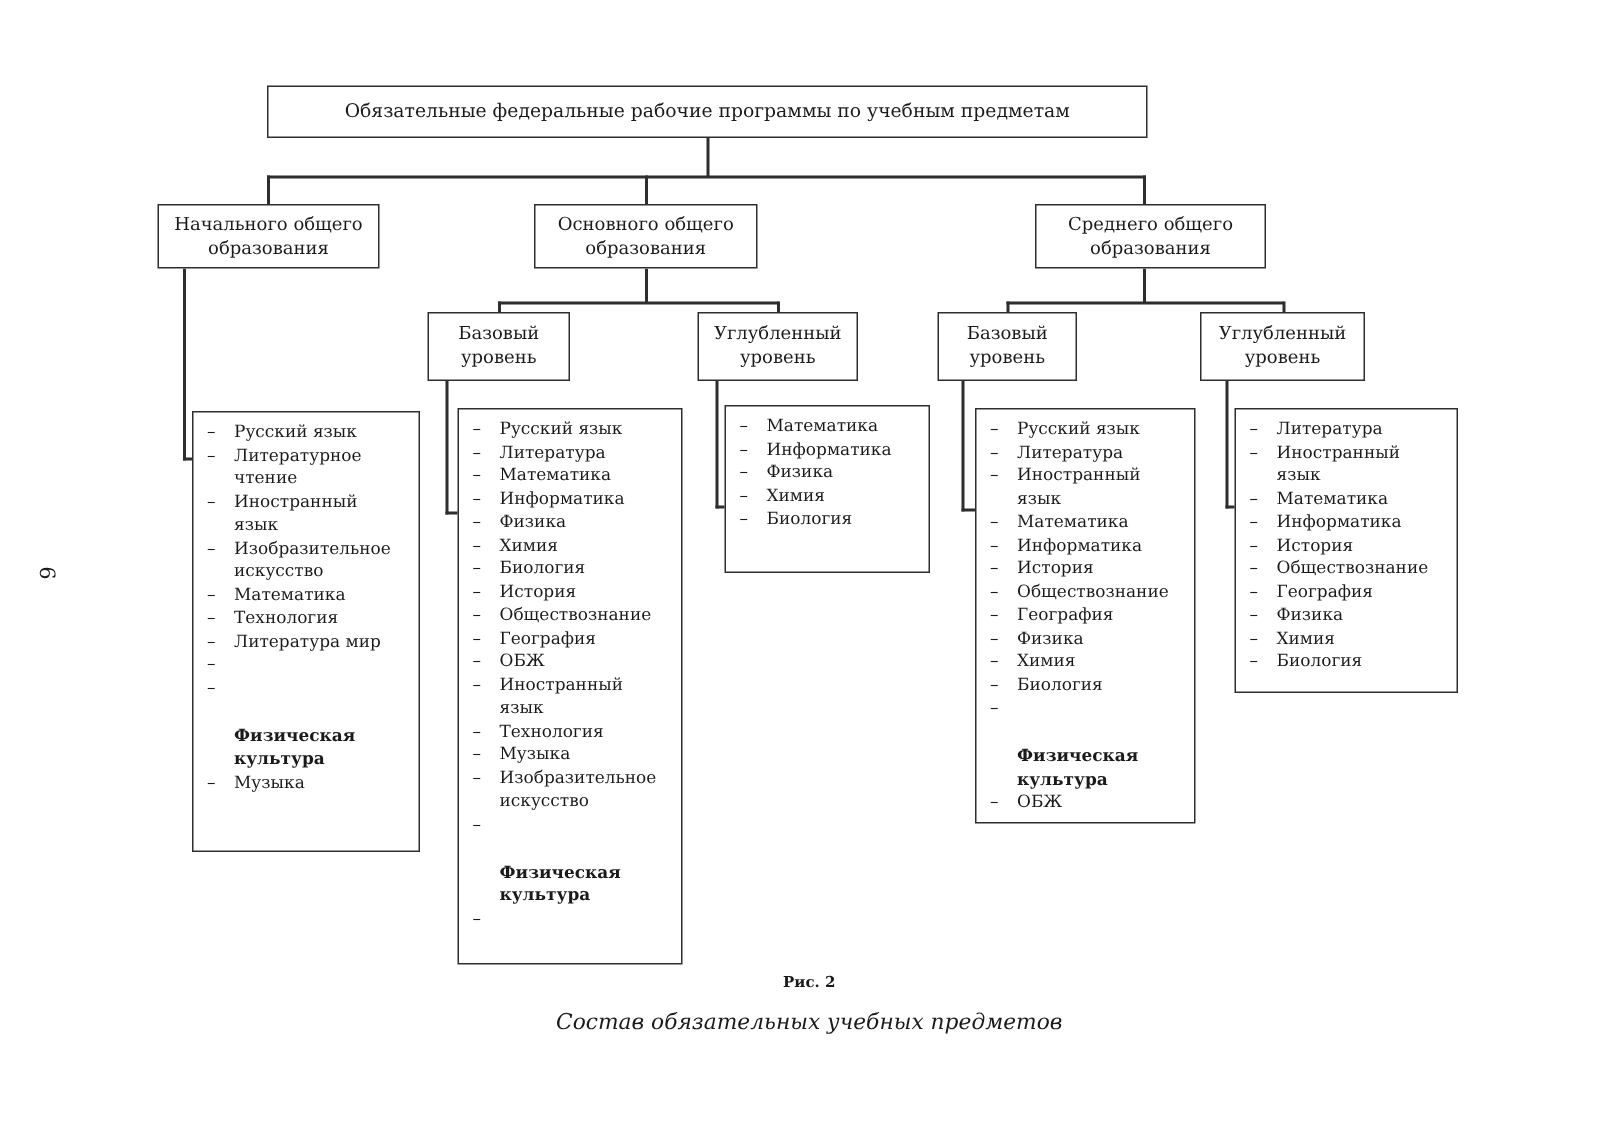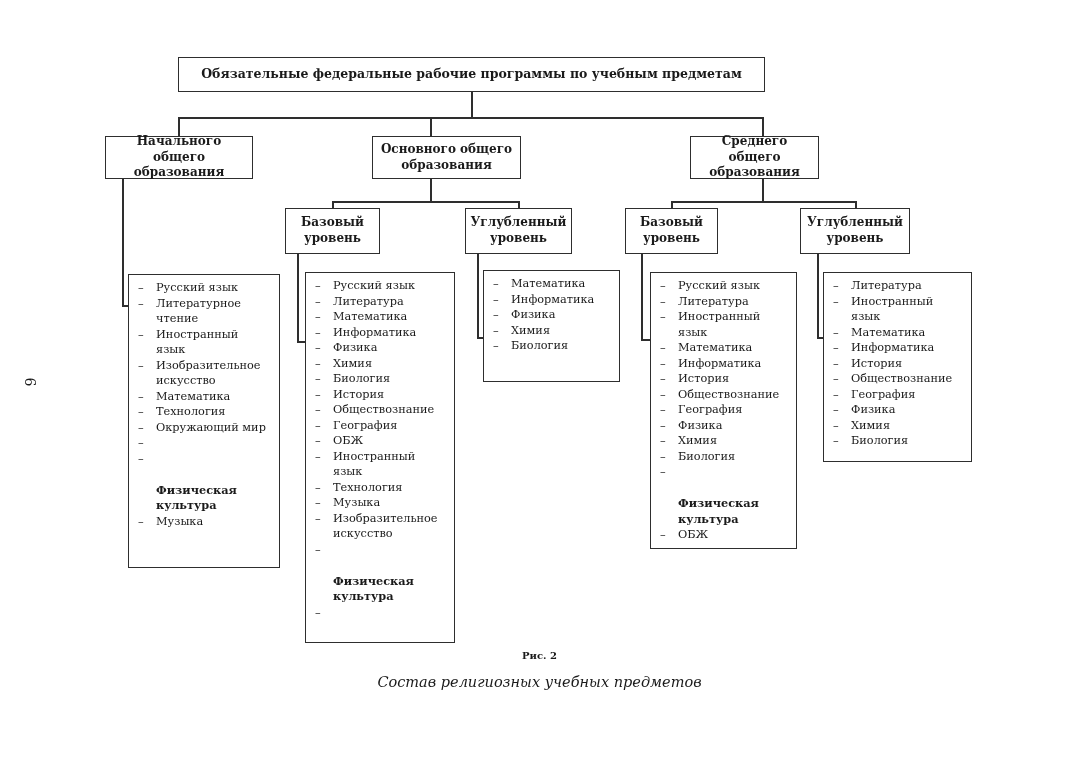--- a/index.html
+++ b/index.html
@@ -19,21 +19,20 @@
     box-sizing: border-box;
   }
   .label-box {
     display: flex;
     align-items: center;
     justify-content: center;
     text-align: center;
     font-size: 12px;
     line-height: 1.3;
     padding: 2px 4px;
-    font-weight: bold;
   }
   .root-box { font-size: 12.5px; }
   .list-box {
     padding: 5px 4px 5px 0;
   }
   .subject {
     display: flex;
     font-size: 11.3px;
     line-height: 15.5px;
   }
@@ -107,24 +106,24 @@
   <div class="line" style="left:817px; top:254px; width:1.5px; height:85px;"></div>
   <div class="line" style="left:817px; top:337px; width:7px;  height:1.5px;"></div>
 
   <div class="box label-box root-box" style="left:178px; top:57px; width:587px; height:35px;">
     <span>Обязательные федеральные рабочие программы по учебным предметам</span>
   </div>
 
   <div class="box label-box" style="left:105px; top:136px; width:148px; height:43px;">
     <span>Начального общего образования</span>
   </div>
-  <div class="box label-box" style="left:372px; top:136px; width:149px; height:43px;">
+  <div class="box label-box" style="left:356px; top:136px; width:149px; height:43px;">
     <span>Основного общего образования</span>
   </div>
-  <div class="box label-box" style="left:690px; top:136px; width:129px; height:43px;">
+  <div class="box label-box" style="left:690px; top:136px; width:154px; height:43px;">
     <span>Среднего общего образования</span>
   </div>
 
   <div class="box label-box" style="left:285px; top:208px; width:95px; height:46px;">
     <span>Базовый уровень</span>
   </div>
   <div class="box label-box" style="left:465px; top:208px; width:107px; height:46px;">
     <span>Углубленный уровень</span>
   </div>
   <div class="box label-box" style="left:625px; top:208px; width:93px; height:46px;">
@@ -154,21 +153,21 @@
       <div class="subject">
         <span class="dash">–</span>
         <span class="subject-text">Математика</span>
       </div>
       <div class="subject">
         <span class="dash">–</span>
         <span class="subject-text">Технология</span>
       </div>
       <div class="subject">
         <span class="dash">–</span>
-        <span class="subject-text">Окружающий мир</span>
+        <span class="subject-text">Литература мир</span>
       </div>
       <div class="subject">
         <span class="dash">–</span>
       </div>
       <div class="subject">
         <span class="dash">–</span>
         <span class="subject-text bold">Физическая культура</span>
       </div>
       <div class="subject">
         <span class="dash">–</span>
@@ -361,15 +360,15 @@
         <span class="dash">–</span>
         <span class="subject-text">Химия</span>
       </div>
       <div class="subject">
         <span class="dash">–</span>
         <span class="subject-text">Биология</span>
       </div>
     </div>
 
   <div class="caption-figure">Рис. 2</div>
-  <div class="caption-subtitle">Состав религиозных учебных предметов</div>
+  <div class="caption-subtitle">Состав обязательных учебных предметов</div>
 
 </div>
 
 </body></html>

